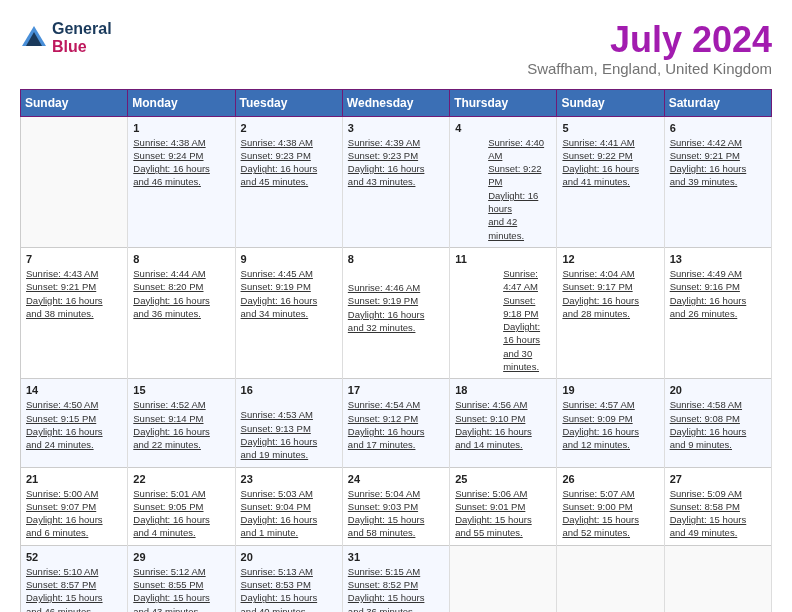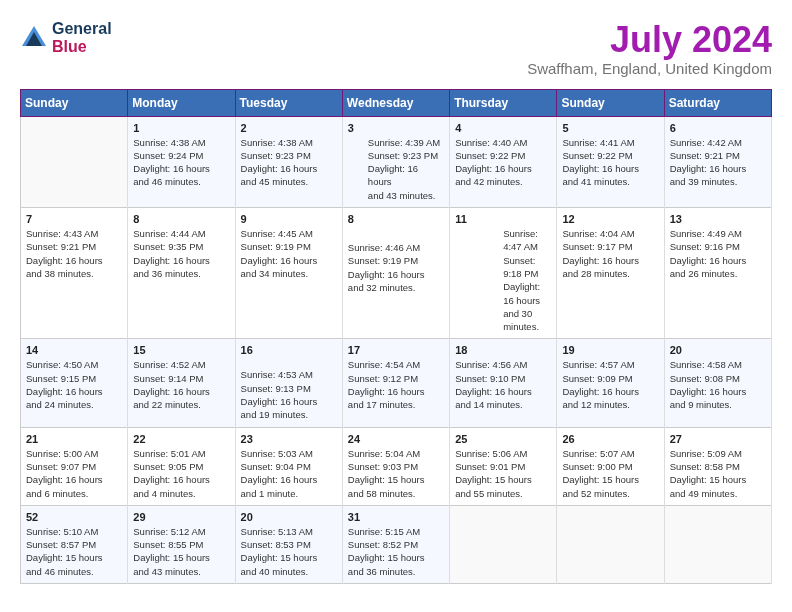--- a/index.html
+++ b/index.html
@@ -77,20 +77,21 @@
       font-size: 11px;
       font-weight: bold;
       color: #222;
       display: block;
       margin-bottom: 2px;
     }
     .cell-text {
       font-size: 9.5px;
       line-height: 1.4;
       color: #333;
+      text-decoration: underline;
     }
     .empty-cell {
       background: #f9f9f9;
     }
   </style>
 </head>
 <body>
 
 <div class="header">
   <div class="logo">
@@ -133,28 +134,28 @@
         </td>
         <td>
           <span class="day-num">2</span>
           <div class="cell-text" style="white-space: pre-line;">Sunrise: 4:38 AM
 Sunset: 9:23 PM
 Daylight: 16 hours
 and 45 minutes.</div>
         </td>
         <td>
           <span class="day-num">3</span>
-          <div class="cell-text" style="white-space: pre-line; margin-left: 20px;">Sunrise: 4:39 AM
+          <div class="cell-text" style="white-space: pre-line;">Sunrise: 4:39 AM
 Sunset: 9:23 PM
 Daylight: 16 hours
 and 43 minutes.</div>
         </td>
         <td>
           <span class="day-num">4</span>
-          <div class="cell-text" style="white-space: pre-line;">Sunrise: 4:40 AM
+          <div class="cell-text" style="white-space: pre-line; margin-left: 33px;">Sunrise: 4:40 AM
 Sunset: 9:22 PM
 Daylight: 16 hours
 and 42 minutes.</div>
         </td>
         <td>
           <span class="day-num">5</span>
           <div class="cell-text" style="white-space: pre-line;">Sunrise: 4:41 AM
 Sunset: 9:22 PM
 Daylight: 16 hours
 and 41 minutes.</div>
@@ -171,21 +172,21 @@
         <td>
           <span class="day-num">7</span>
           <div class="cell-text" style="white-space: pre-line;">Sunrise: 4:43 AM
 Sunset: 9:21 PM
 Daylight: 16 hours
 and 38 minutes.</div>
         </td>
         <td>
           <span class="day-num">8</span>
           <div class="cell-text" style="white-space: pre-line;">Sunrise: 4:44 AM
-Sunset: 9:35 PM
+Sunset: 8:20 PM
 Daylight: 16 hours
 and 36 minutes.</div>
         </td>
         <td>
           <span class="day-num">9</span>
           <div class="cell-text" style="white-space: pre-line;">Sunrise: 4:45 AM
 Sunset: 9:19 PM
 Daylight: 16 hours
 and 34 minutes.</div>
         </td>

